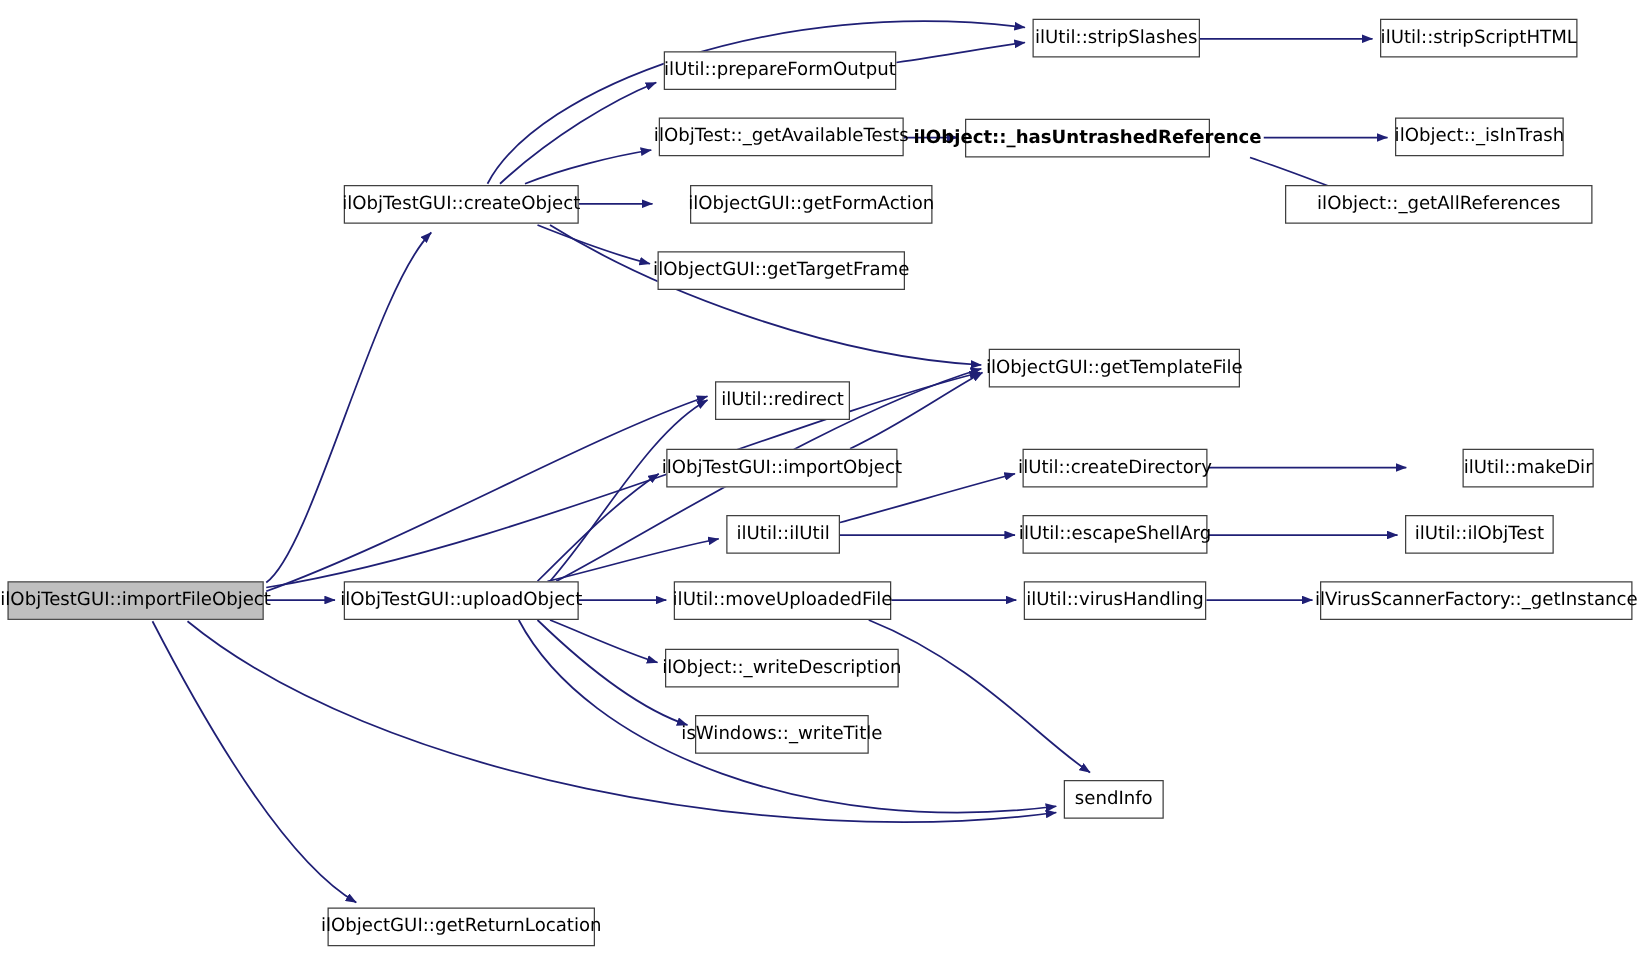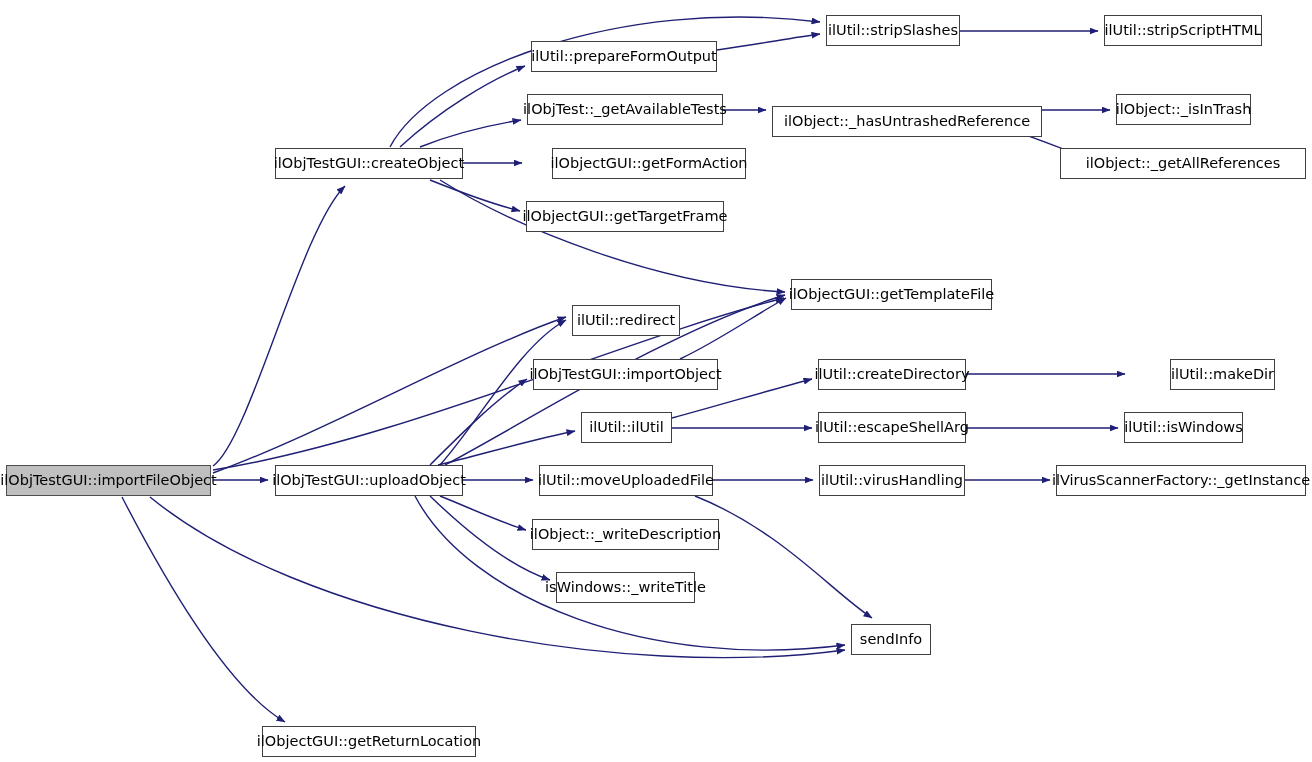--- a/index.html
+++ b/index.html
@@ -136,47 +136,47 @@
       </div>
       <div class="node" style="left: 556px; top: 572px; width: 139px;">
         <span class="node-label">isWindows::_writeTitle</span>
       </div>
       <div class="node" style="left: 851px; top: 624px; width: 80px;">
         <span class="node-label">sendInfo</span>
       </div>
       <div class="node" style="left: 826px; top: 15px; width: 134px;">
         <span class="node-label">ilUtil::stripSlashes</span>
       </div>
-      <div class="node" style="left: 772px; top: 106px; width: 270px;">
+      <div class="node" style="left: 772px; top: 95px; width: 196px; font-weight: bold;">
         <span class="node-label">ilObject::_hasUntrashedReference</span>
       </div>
       <div class="node" style="left: 791px; top: 279px; width: 201px;">
         <span class="node-label">ilObjectGUI::getTemplateFile</span>
       </div>
       <div class="node" style="left: 818px; top: 359px; width: 148px;">
         <span class="node-label">ilUtil::createDirectory</span>
       </div>
       <div class="node" style="left: 818px; top: 412px; width: 148px;">
         <span class="node-label">ilUtil::escapeShellArg</span>
       </div>
       <div class="node" style="left: 819px; top: 465px; width: 146px;">
         <span class="node-label">ilUtil::virusHandling</span>
       </div>
       <div class="node" style="left: 1104px; top: 15px; width: 158px;">
         <span class="node-label">ilUtil::stripScriptHTML</span>
       </div>
       <div class="node" style="left: 1116px; top: 94px; width: 135px;">
         <span class="node-label">ilObject::_isInTrash</span>
       </div>
-      <div class="node" style="left: 1060px; top: 148px; width: 246px;">
+      <div class="node" style="left: 1028px; top: 148px; width: 246px;">
         <span class="node-label">ilObject::_getAllReferences</span>
       </div>
       <div class="node" style="left: 1131px; top: 359px; width: 105px; margin-left: 39px;">
         <span class="node-label">ilUtil::makeDir</span>
       </div>
       <div class="node" style="left: 1124px; top: 412px; width: 119px;">
-        <span class="node-label">ilUtil::isWindows</span>
+        <span class="node-label">ilUtil::ilObjTest</span>
       </div>
       <div class="node" style="left: 1056px; top: 465px; width: 250px;">
         <span class="node-label">ilVirusScannerFactory::_getInstance</span>
       </div>
     </div>
 </div>
 
 </body></html>

